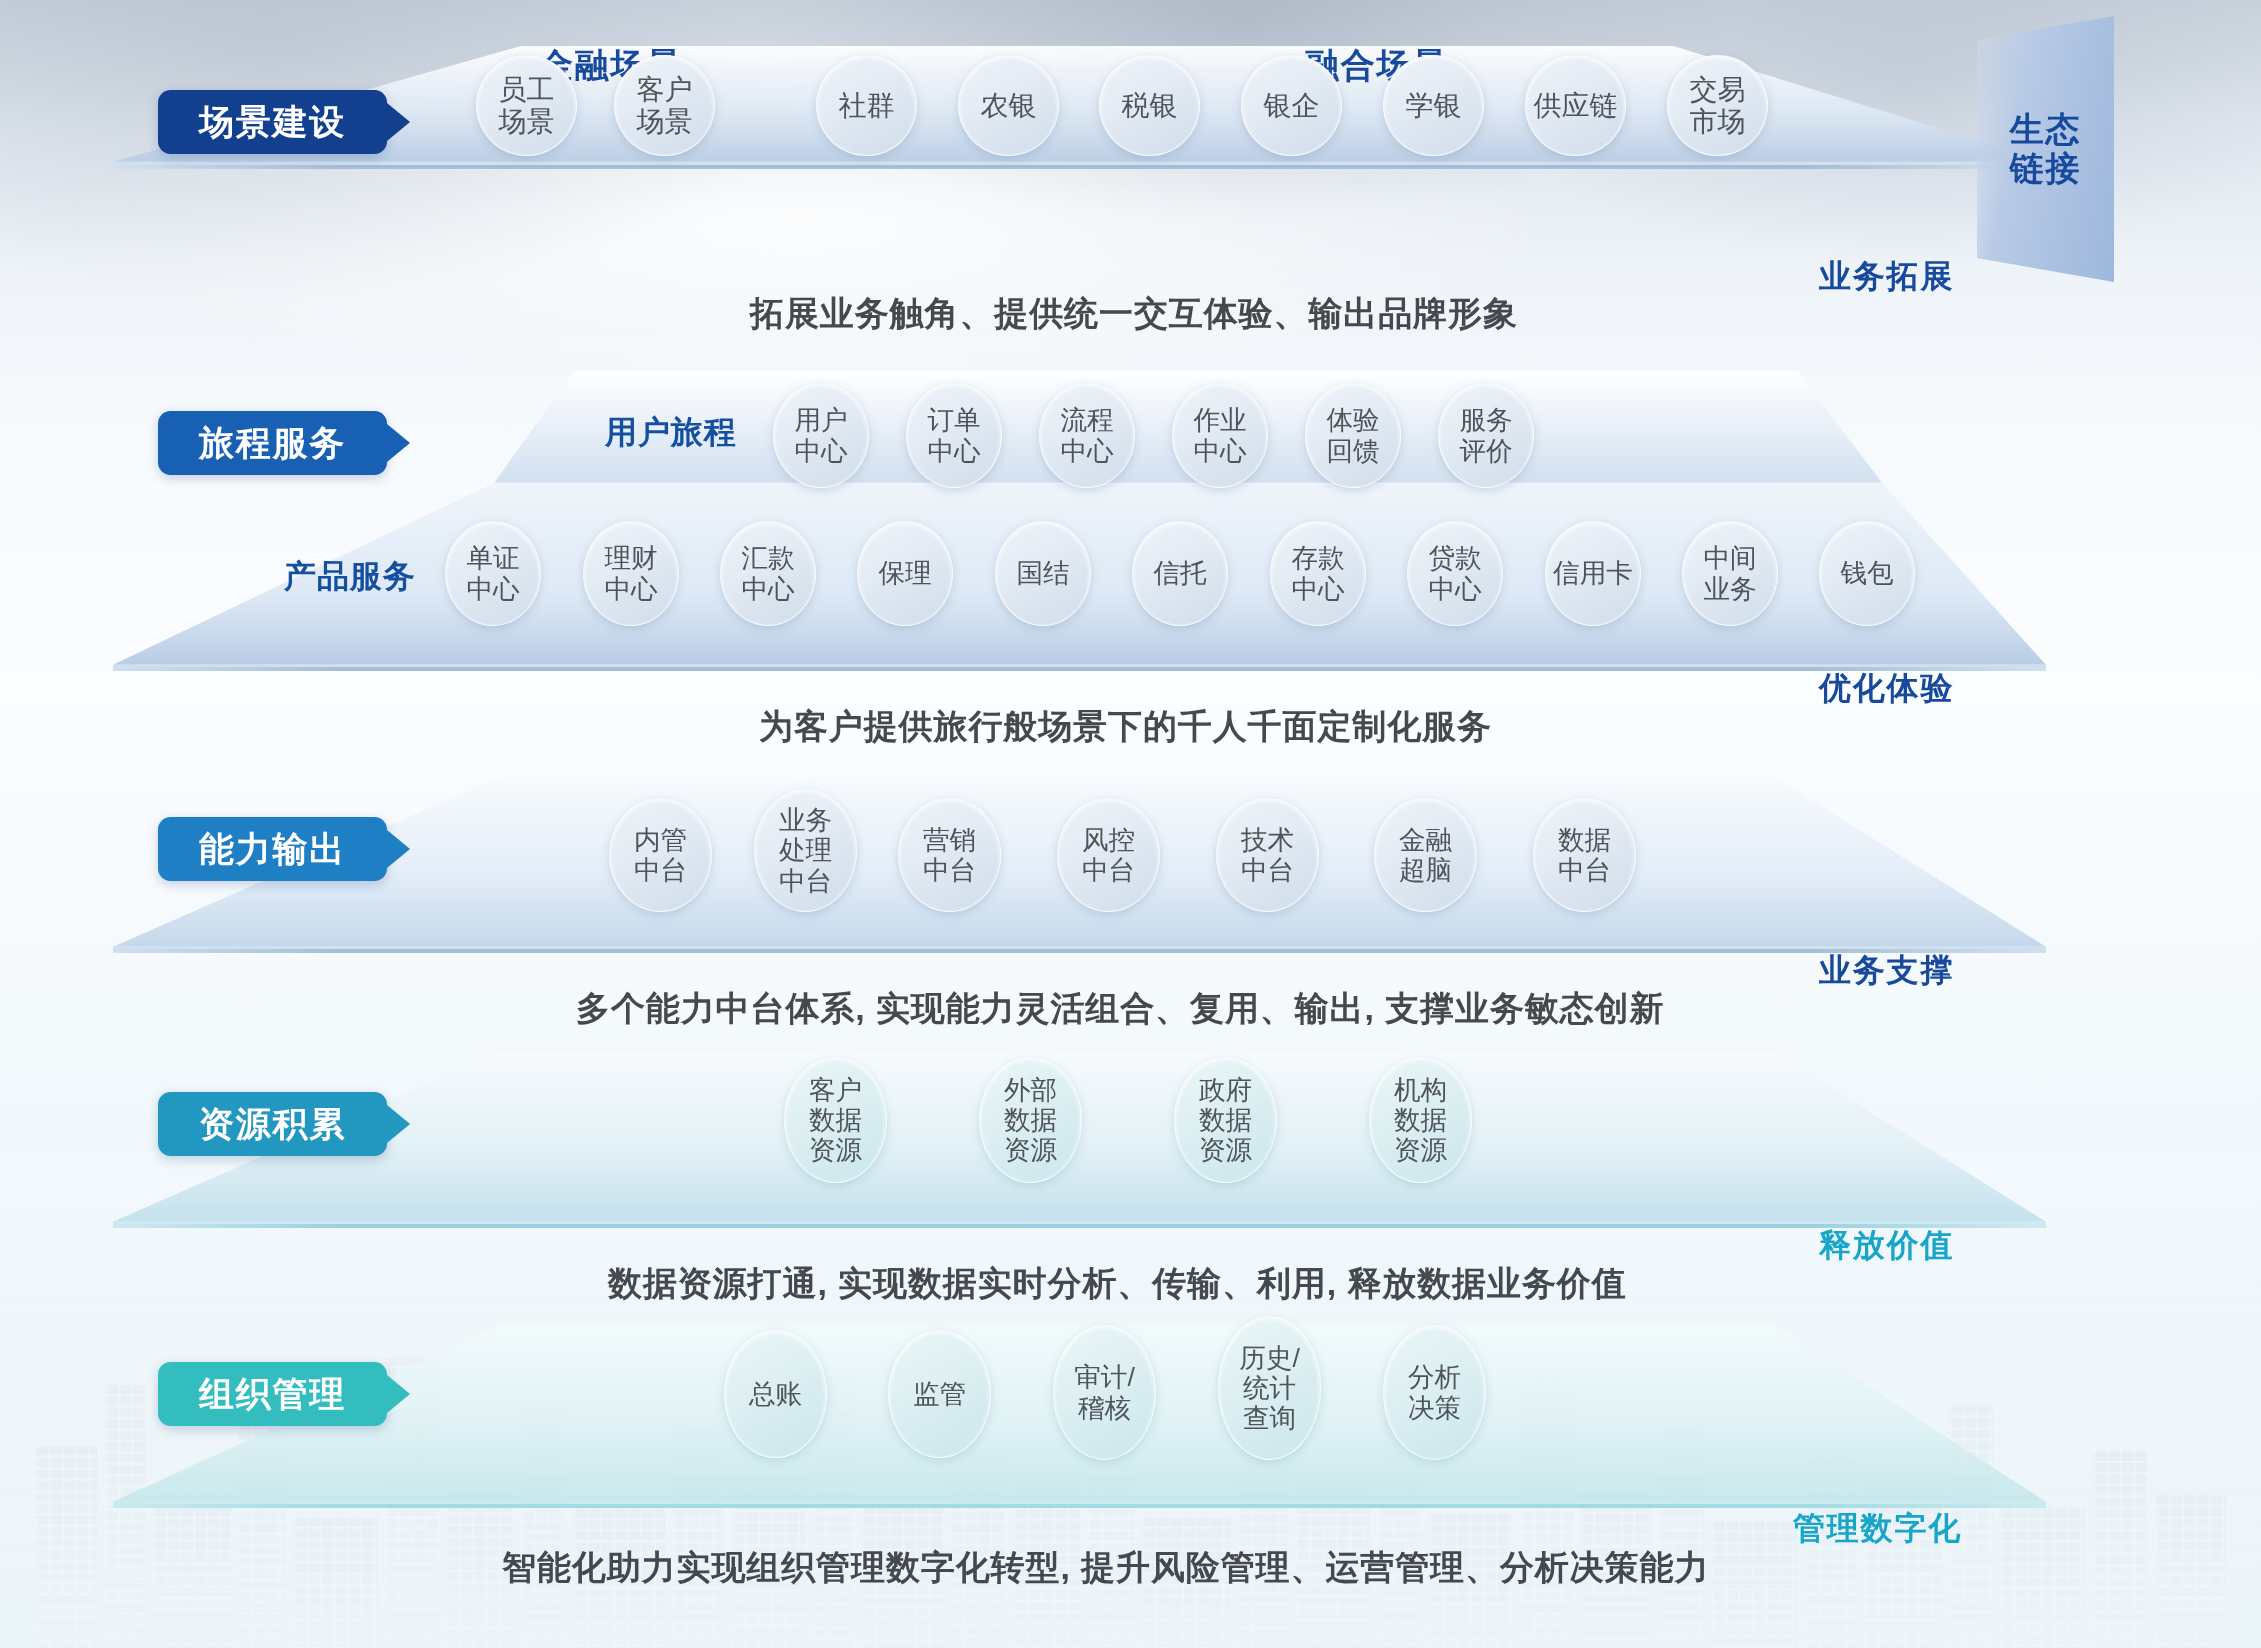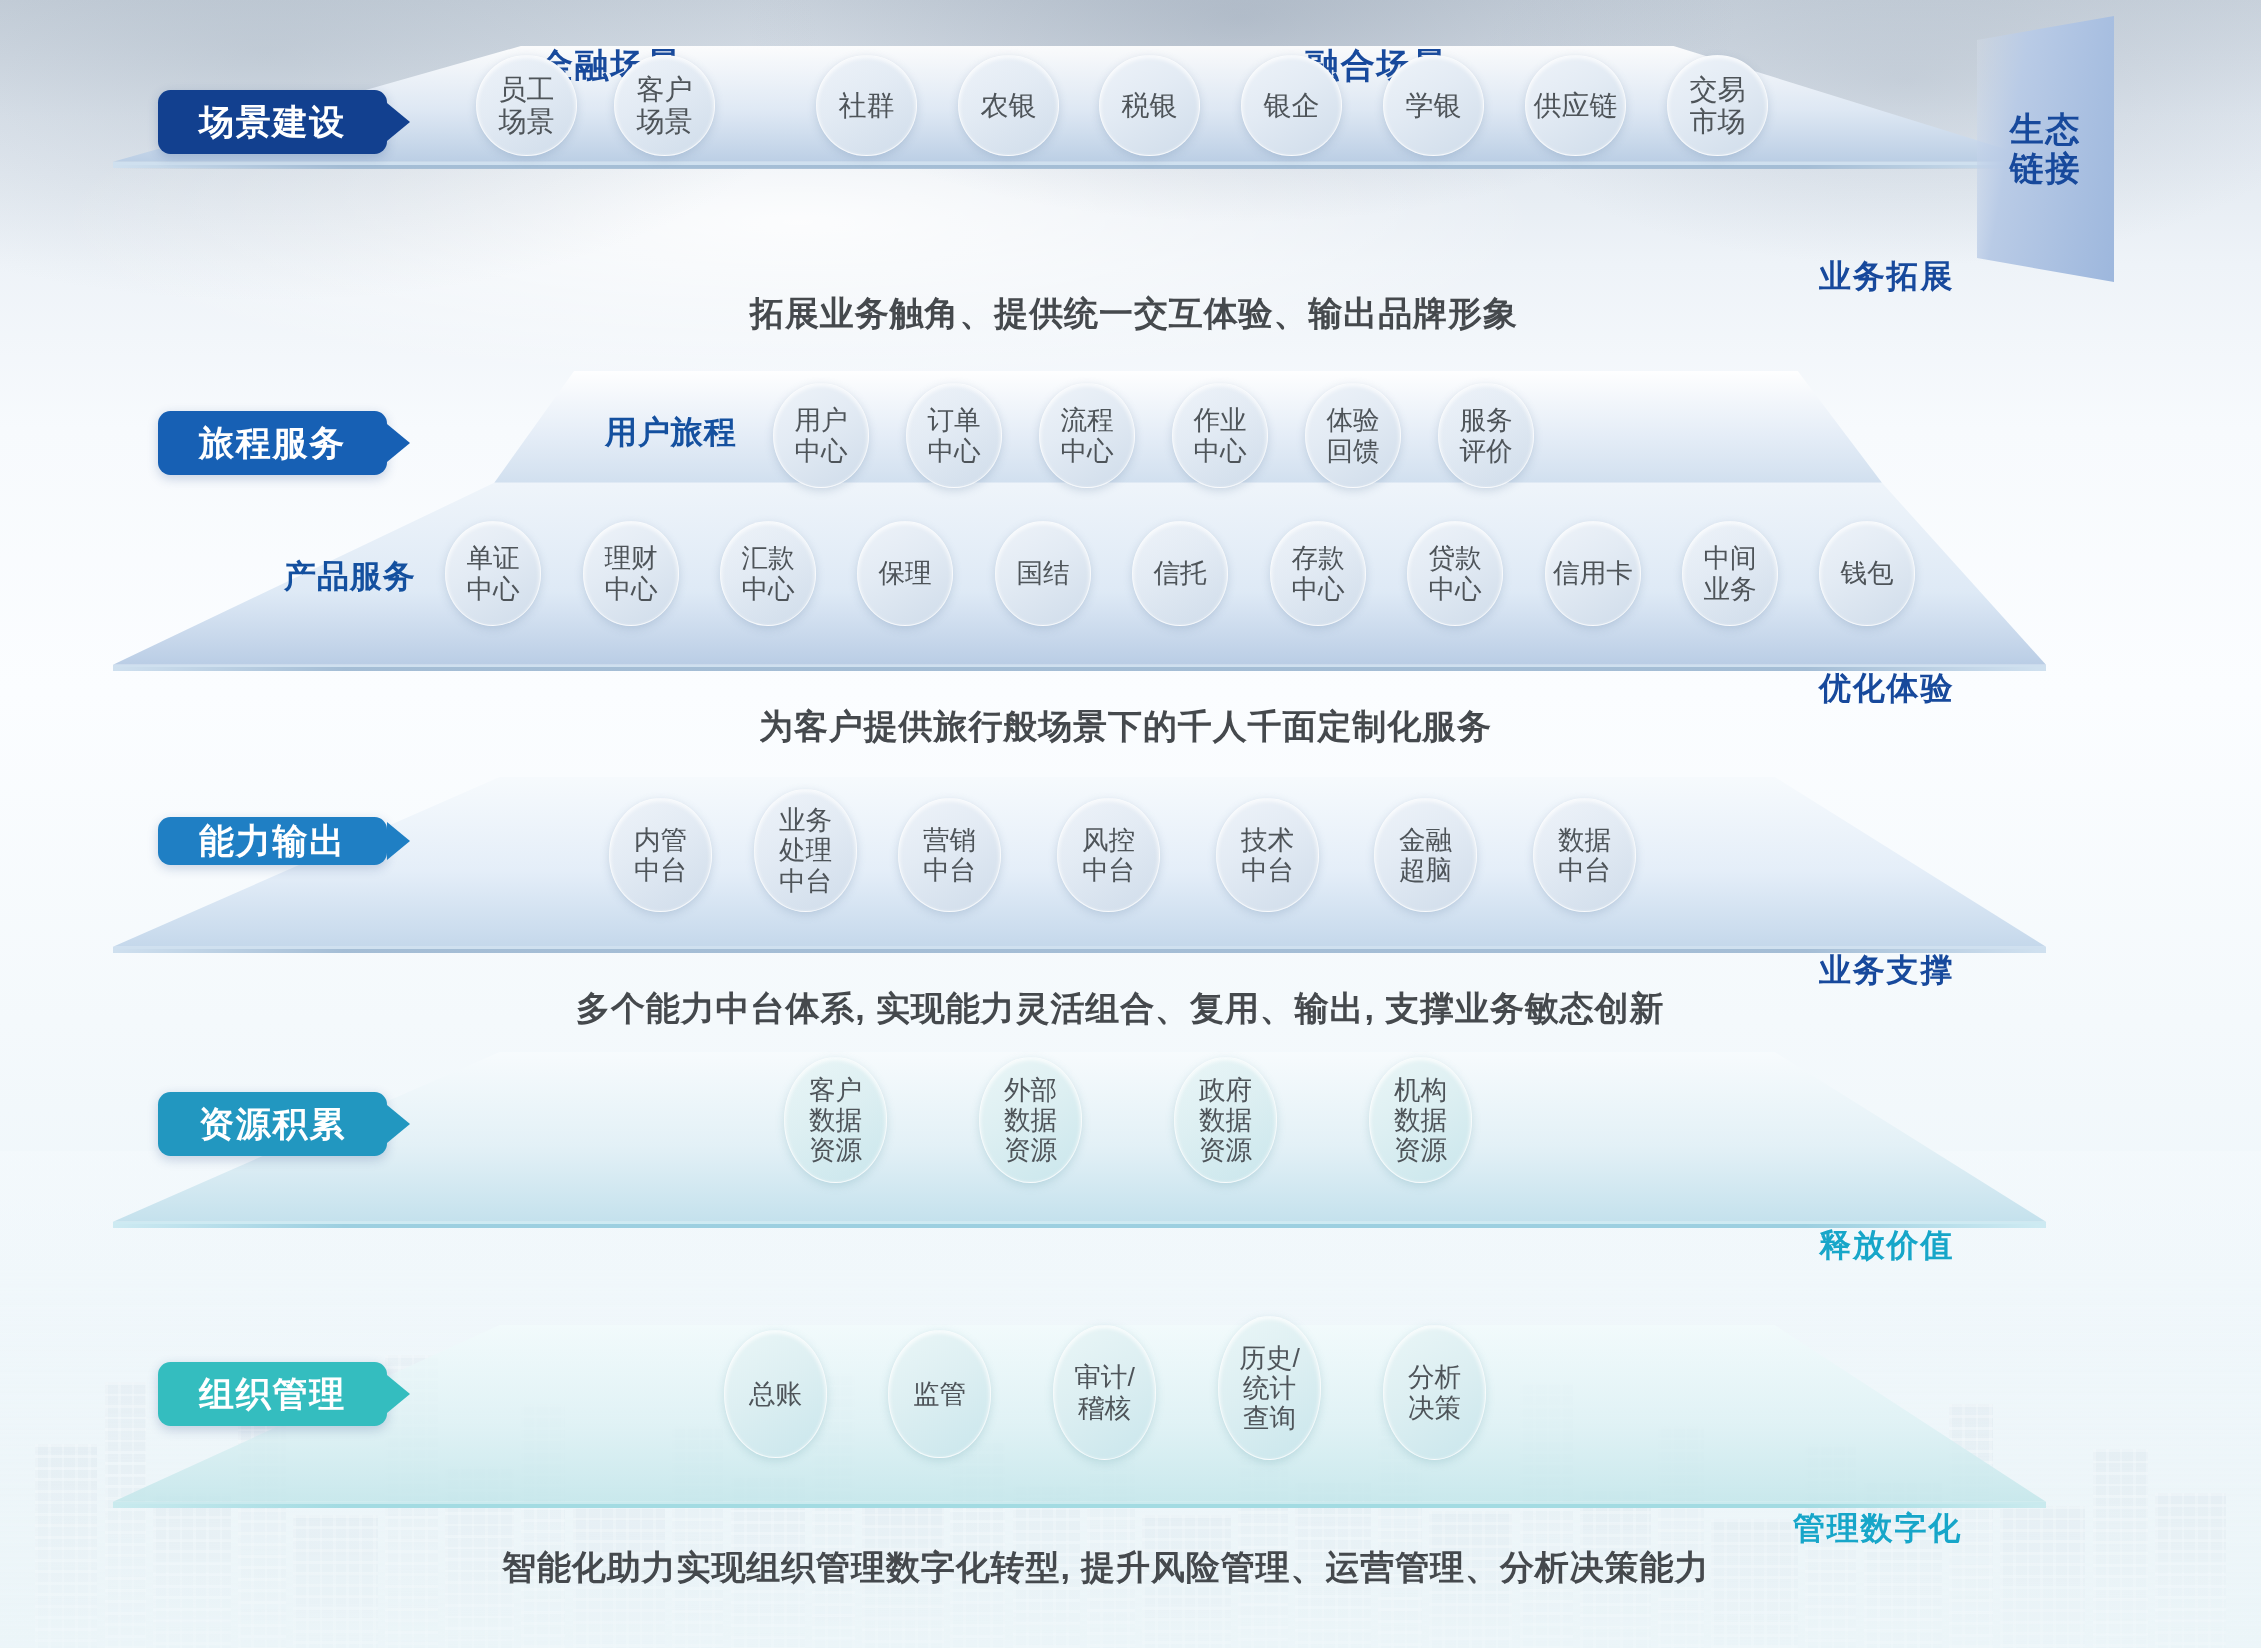--- a/index.html
+++ b/index.html
@@ -272,21 +272,21 @@
         <stop offset="0%" stop-color="#f6fafd" stop-opacity=".93"></stop>
         <stop offset="55%" stop-color="#e3edf8" stop-opacity=".93"></stop>
         <stop offset="100%" stop-color="#c2d6ea" stop-opacity=".95"></stop>
       </linearGradient>
     </defs>
     <polygon points="436,0 1874,0 2180,191 0,191" fill="url(#g3)"></polygon>
     <polygon points="0,191 2180,191 2180,198 0,198" fill="#cfe0ef"></polygon>
   </svg>
   <div class="band" style="top:949px;"></div>
 
-  <div class="tag" style="left:158px;top:817px;width:229px;height:48px;background:#1f7fc4;font-size:35px;">
+  <div class="tag" style="left:158px;top:817px;width:229px;height:64px;background:#1f7fc4;font-size:35px;">
     <span>能力输出</span>
     <i class="nub" style="border-left:23px solid #1f7fc4;"></i>
   </div>
 
   <div class="node" style="left:609px;top:798px;width:101px;height:112px;font-size:26.6px;">
     <span style="white-space:pre-line;">内管
 中台</span>
     </div>
   <div class="node" style="left:754px;top:789px;width:101px;height:121px;font-size:26.6px;">
     <span style="white-space:pre-line;">业务
@@ -350,20 +350,21 @@
 数据
 资源</span>
     </div>
   <div class="node teal" style="left:1369px;top:1057px;width:101px;height:124px;font-size:26.6px;">
     <span style="white-space:pre-line;">机构
 数据
 资源</span>
     </div>
 
   <div class="rlabel cyan" style="left:1819px;top:1224px;font-size:32px;">释放价值</div>
+  <div class="desc" style="left:608px;top:1261px;font-size:34px;">数据资源打通, 实现数据实时分析、传输、利用, 释放数据业务价值</div>
 
   <svg class="trap" style="left:113px;top:1325px;width:1933px;height:183px;" viewBox="0 0 2180 206" preserveAspectRatio="none">
     <defs>
       <linearGradient id="g5" x1="0" y1="0" x2="0" y2="1">
         <stop offset="0%" stop-color="#f2fbfc" stop-opacity=".80"></stop>
         <stop offset="55%" stop-color="#ddf1f4" stop-opacity=".80"></stop>
         <stop offset="100%" stop-color="#c3e6ea" stop-opacity=".86"></stop>
       </linearGradient>
     </defs>
     <polygon points="436,0 1874,0 2180,199 0,199" fill="url(#g5)"></polygon>

